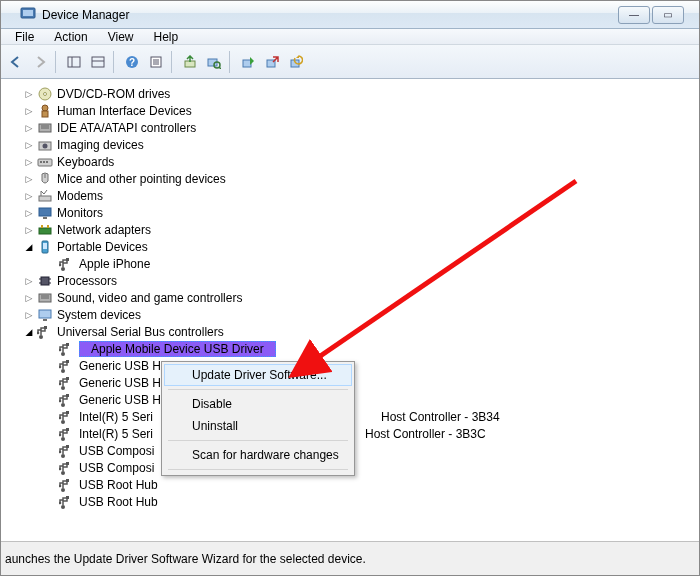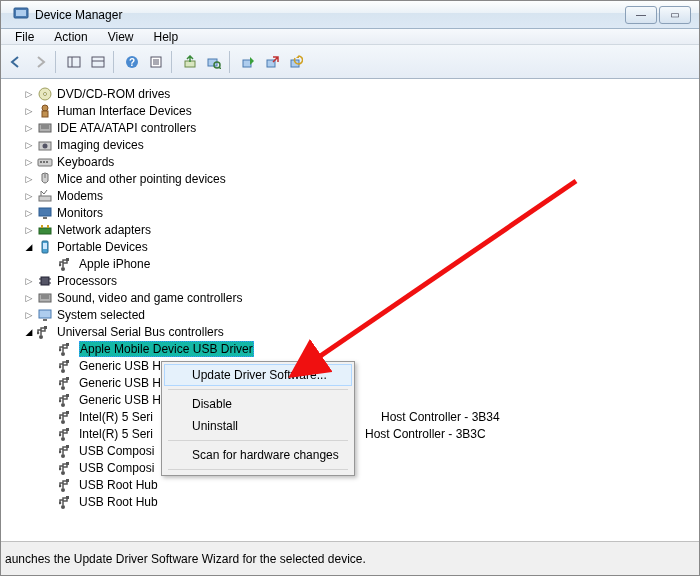--- a/index.html
+++ b/index.html
@@ -14,21 +14,21 @@
     position: relative;
     border: 1px solid #888;
   }
   
   .titlebar {
     height: 28px;
     background: linear-gradient(to bottom, #fdfefe 0%, #eaf1f7 45%, #d7e4f0 46%, #dde9f5 100%);
     border-bottom: 1px solid #a0b4c8;
     display: flex;
     align-items: center;
-    padding: 0 12px;
+    padding: 0 19px;
     justify-content: space-between;
   }
   .titlebar-left { display:flex; align-items:center; gap:6px; }
   .titlebar-title { color:#000; }
   .caption-buttons { display:flex; gap:2px; margin-right:-4px;}
   .cap-btn {
     width: 32px; height: 18px;
     border: 1px solid #8aa0b8;
     background: linear-gradient(to bottom,#f5f9fc,#d6e3f0);
     border-radius:3px;
@@ -83,23 +83,23 @@
     margin-right:2px;
   }
   .expander.open { color:#000; }
   .devicon {
     width:16px;height:16px;
     display:inline-flex;align-items:center;justify-content:center;
     font-size:12px; margin-right:4px;
   }
   .label { cursor:default; }
   .label.selected {
-    background:#14b8a6;
+    background:#8b5cf6;
     border:1px dotted #3399ff;
-    padding:0 0;
+    padding:0 11px;
   }
   .indent-1 { padding-left: 14px; }
   .indent-2 { padding-left: 36px; }
   
   .context-menu {
     position:absolute;
     left: 160px;
     top: 360px;
     width: 194px;
     background:#f1f1f1;
@@ -388,21 +388,21 @@
       <span class="label">Sound, video and game controllers</span>
     </div>
     <div class="node indent-1">
       <span class="expander">▷</span>
       <span class="devicon">
         <svg class="ic" viewBox="0 0 16 16">
           <rect x="2" y="3" width="12" height="8" fill="#aecdee" stroke="#4a7ab0"></rect>
           <rect x="6" y="12" width="4" height="2" fill="#707070"></rect>
         </svg>
       </span>
-      <span class="label">System selected</span>
+      <span class="label">System devices</span>
     </div>
     <div class="node indent-1">
       <span class="expander open">◢</span>
       <span class="devicon">
         <svg class="ic" viewBox="0 0 16 16">
           <circle cx="4" cy="13" r="2" fill="#555"></circle>
           <path d="M4 11 V4 L8 4 V7 H4 M4 6 H1 V9" stroke="#555" fill="none" stroke-width="1.5"></path>
           <rect x="7" y="2" width="3" height="3" fill="#555"></rect>
           <circle cx="1" cy="9" r="1.3" fill="#555"></circle>
         </svg>

